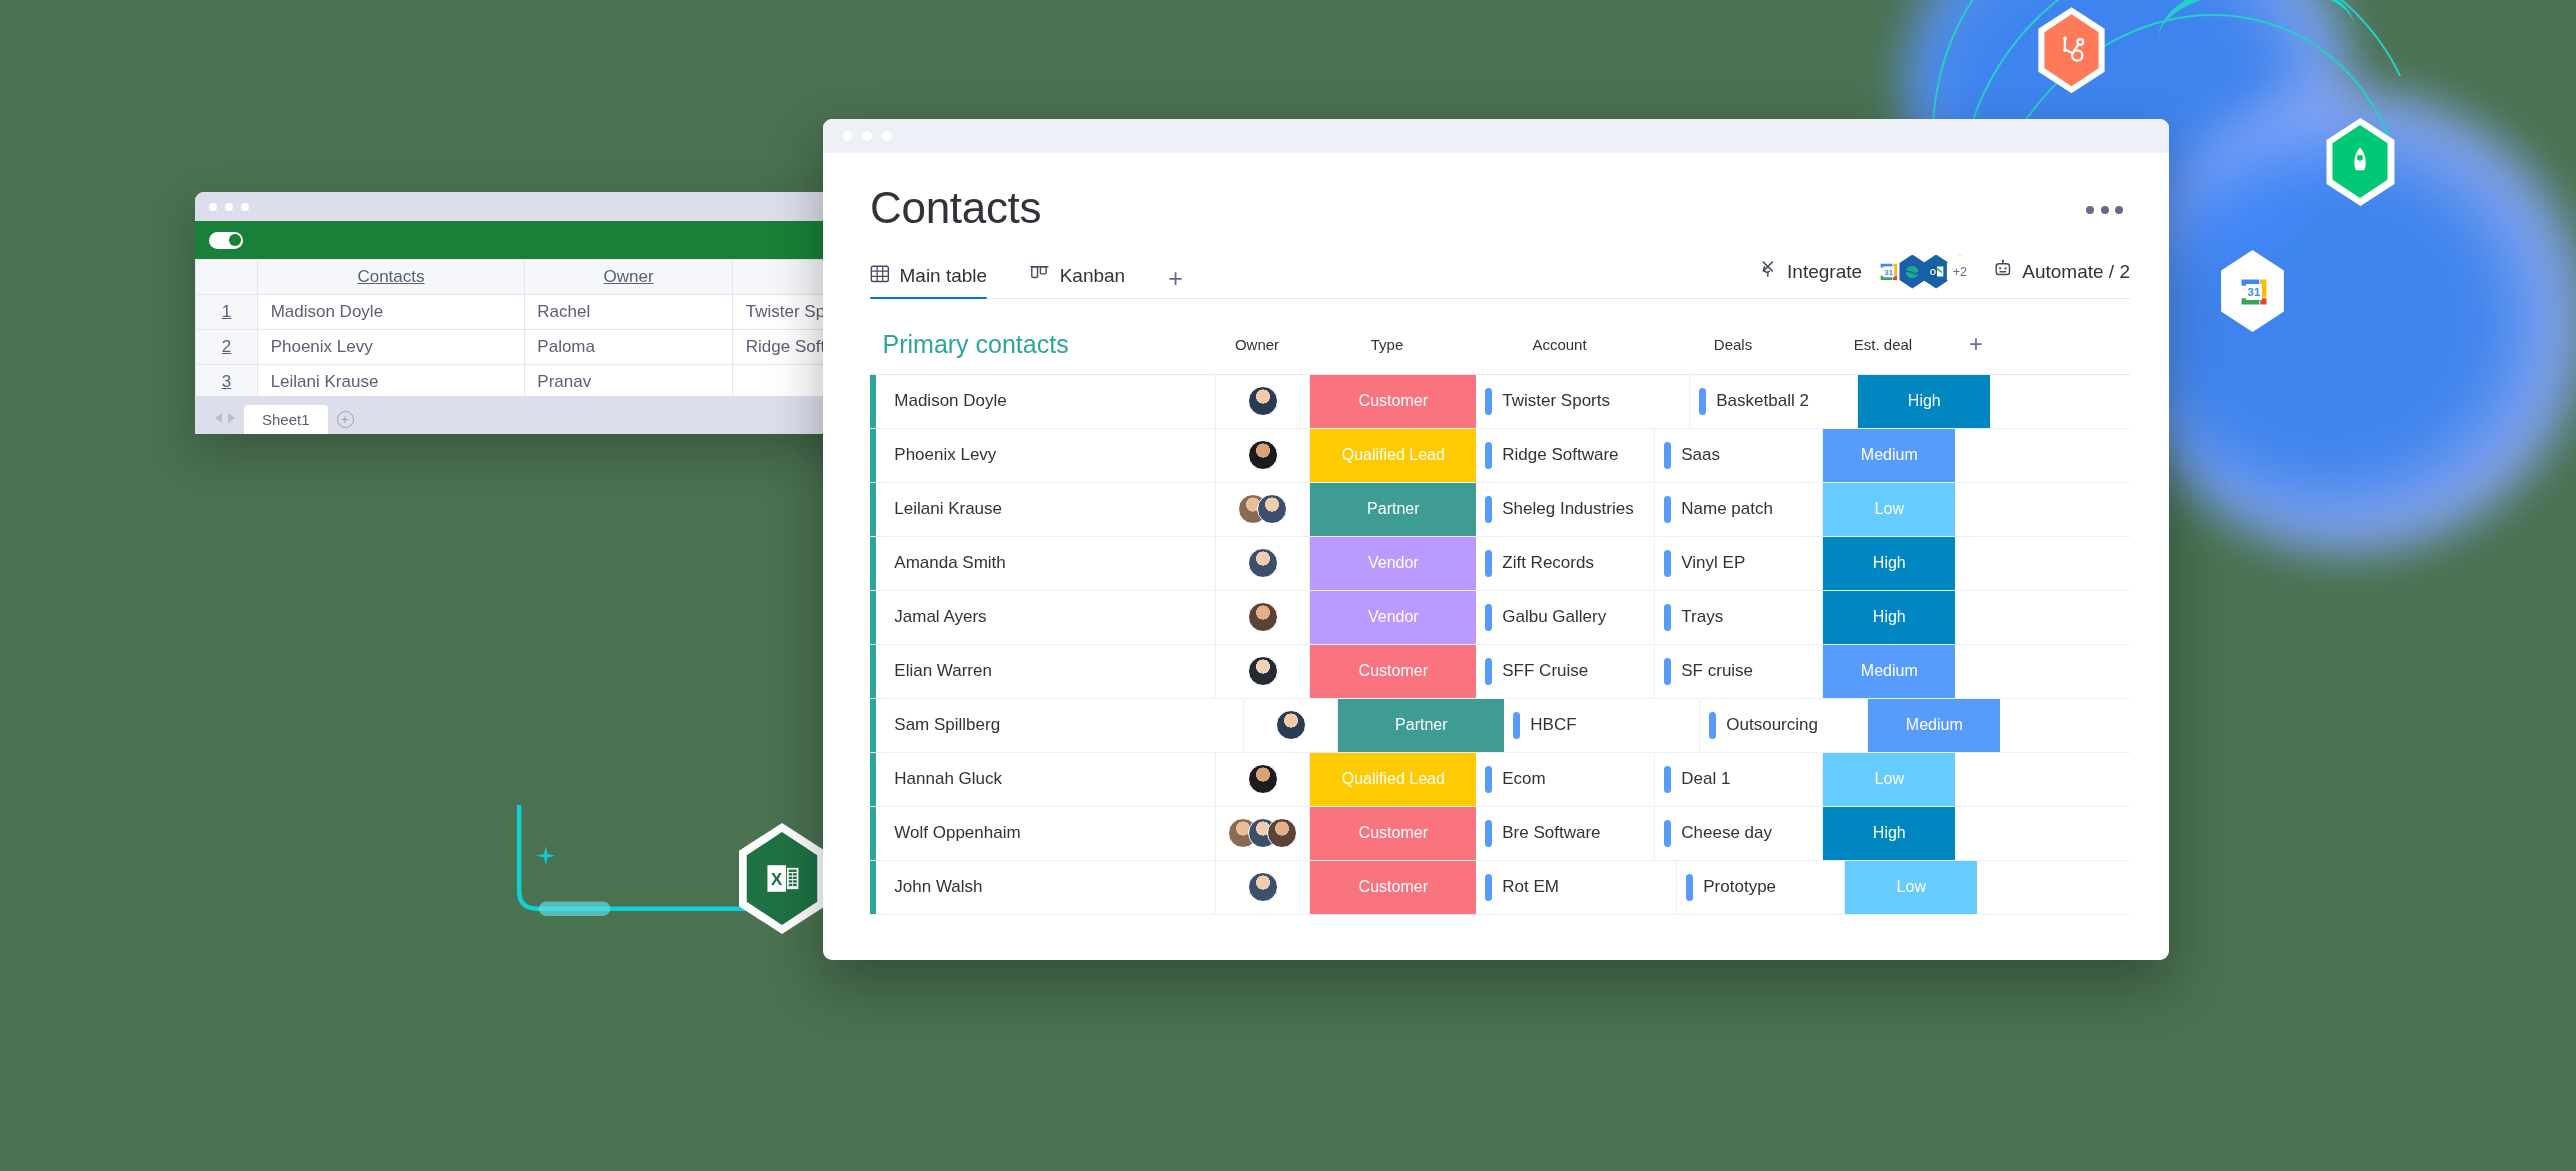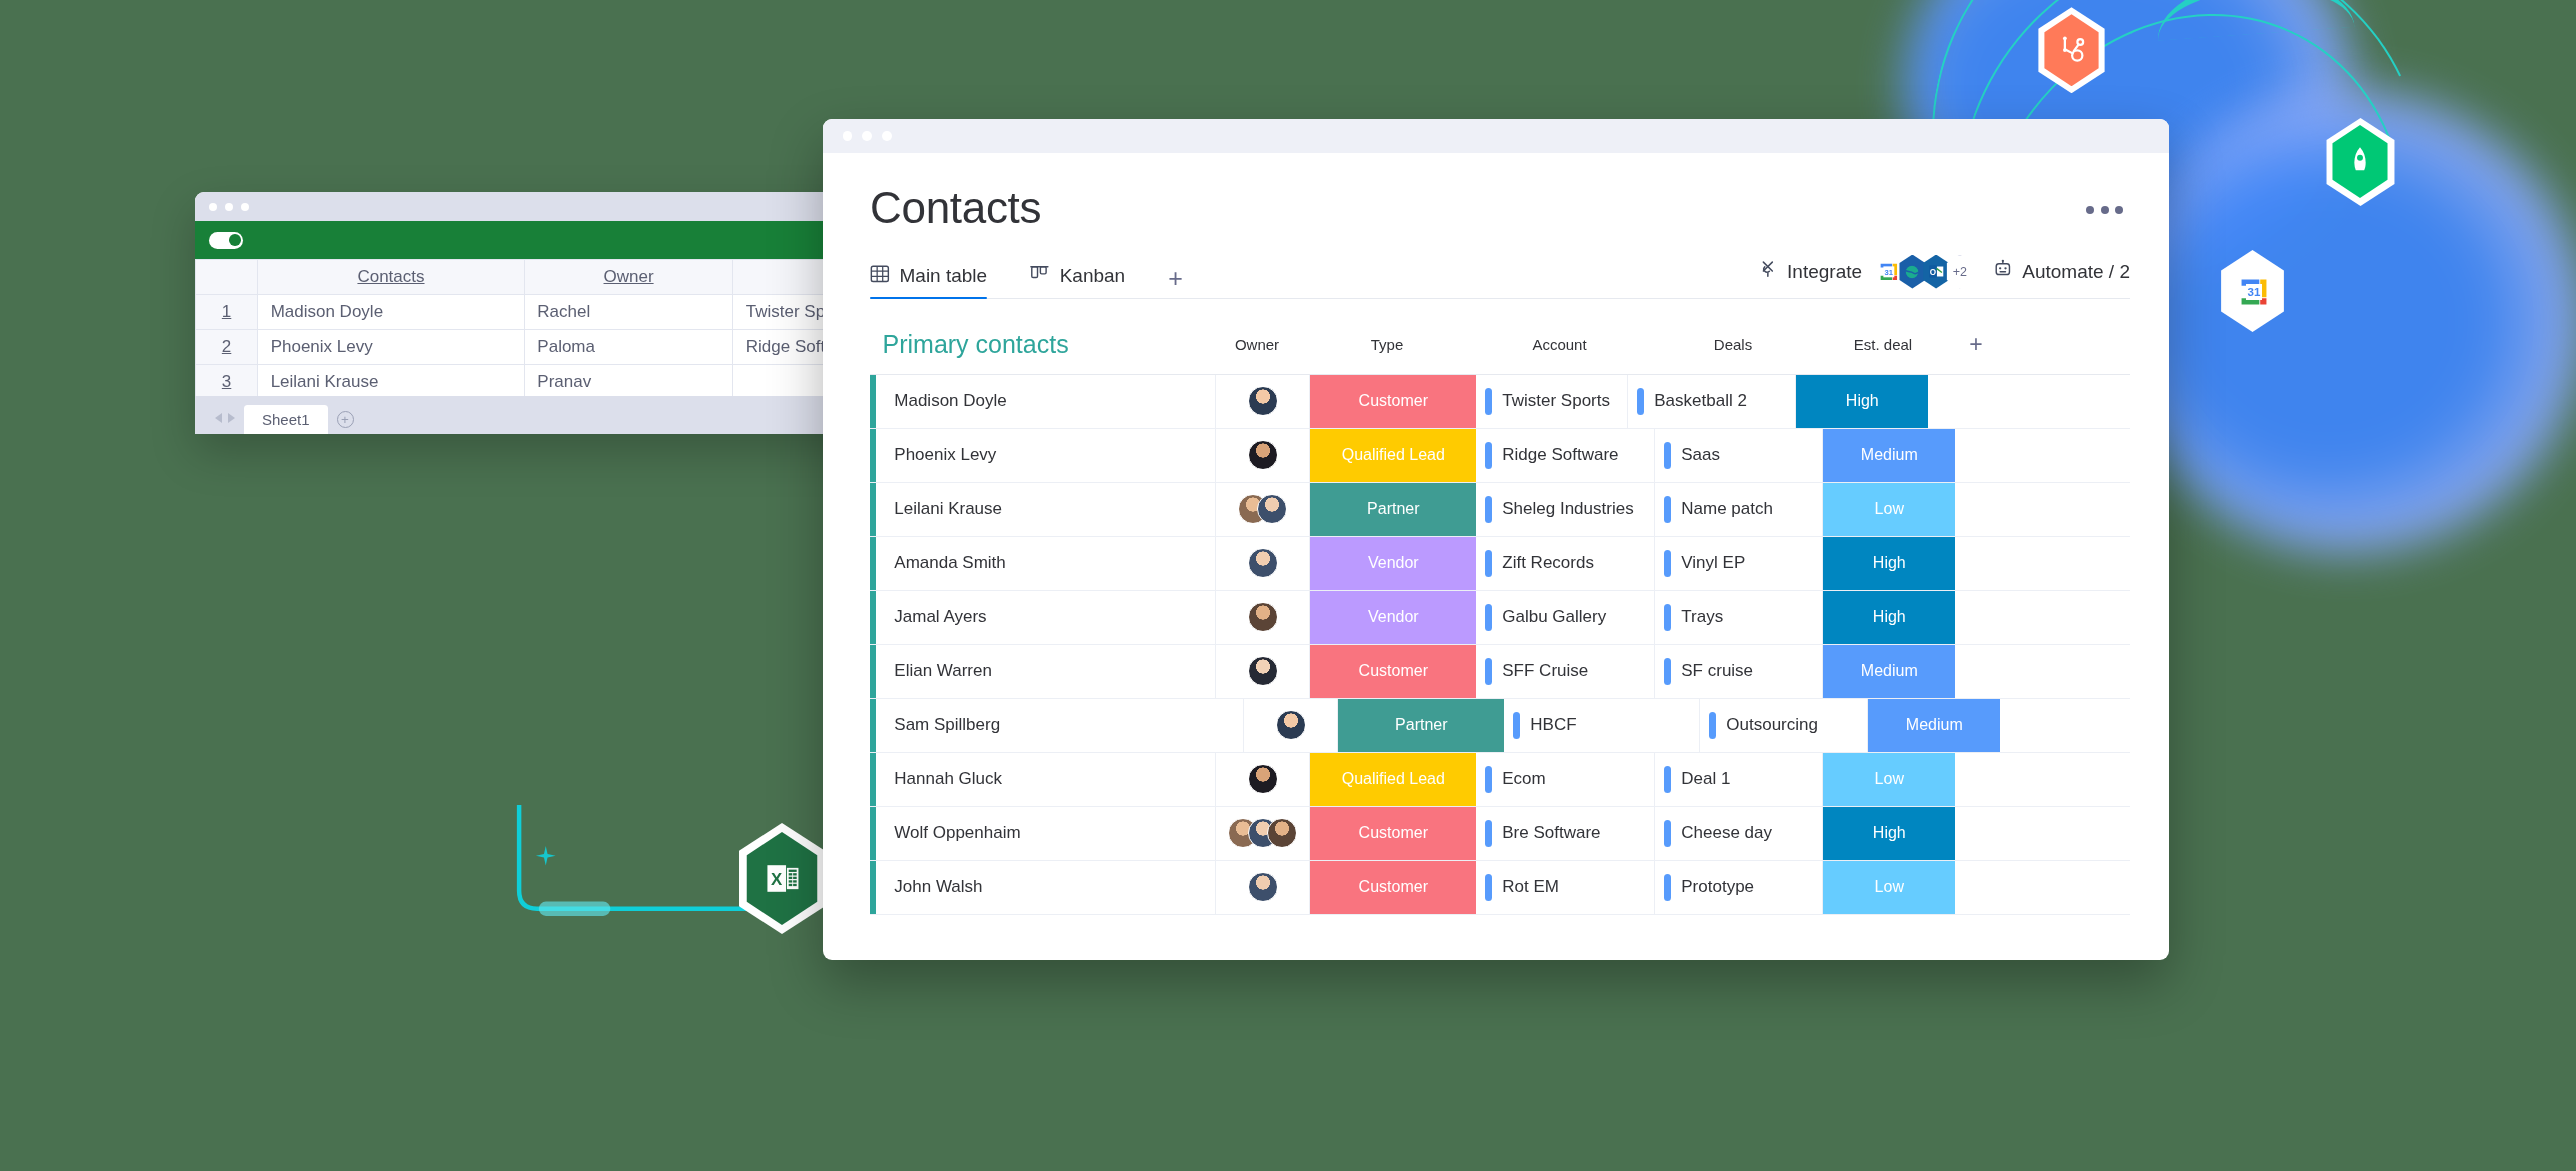--- a/index.html
+++ b/index.html
@@ -408,21 +408,21 @@
         <div id="rows">
             <div class="brow">
               <span class="row-accent" style="background:#2ea59b"></span>
               <div class="cell name" style="width:340px">Madison Doyle</div>
               <div class="cell" style="width:94px">
                 <span class="avatars">
                   <span class="av" style="background-image:radial-gradient(circle at 50% 34%, #f3c9a6 0 30%, #2b3b52 31% 100%)"></span>
                 </span>
               </div>
               <div class="cell status" style="width:166px;background:#f9747f">Customer</div>
-              <div class="cell text-l" style="width:152px">
+              <div class="cell text-l" style="width:214px">
                 <span class="pill"></span>
                 <span>Twister Sports</span>
               </div>
               <div class="cell text-l" style="width:168px">
                 <span class="pill"></span>
                 <span>Basketball 2</span>
               </div>
               <div class="cell status" style="width:132px;background:#0086c0">High</div>
               <div class="cell" style="width:54px;border-right:none"></div>
             </div>
@@ -591,21 +591,21 @@
             </div>
             <div class="brow">
               <span class="row-accent" style="background:#2ea59b"></span>
               <div class="cell name" style="width:340px">John Walsh</div>
               <div class="cell" style="width:94px">
                 <span class="avatars">
                   <span class="av" style="background-image:radial-gradient(circle at 50% 34%, #f0cdb0 0 30%, #3d4f6b 31% 100%)"></span>
                 </span>
               </div>
               <div class="cell status" style="width:166px;background:#f9747f">Customer</div>
-              <div class="cell text-l" style="width:179px">
+              <div class="cell text-l" style="width:201px">
                 <span class="pill"></span>
                 <span>Rot EM</span>
               </div>
               <div class="cell text-l" style="width:168px">
                 <span class="pill"></span>
                 <span>Prototype</span>
               </div>
               <div class="cell status" style="width:132px;background:#66ccff">Low</div>
               <div class="cell" style="width:54px;border-right:none"></div>
             </div>

